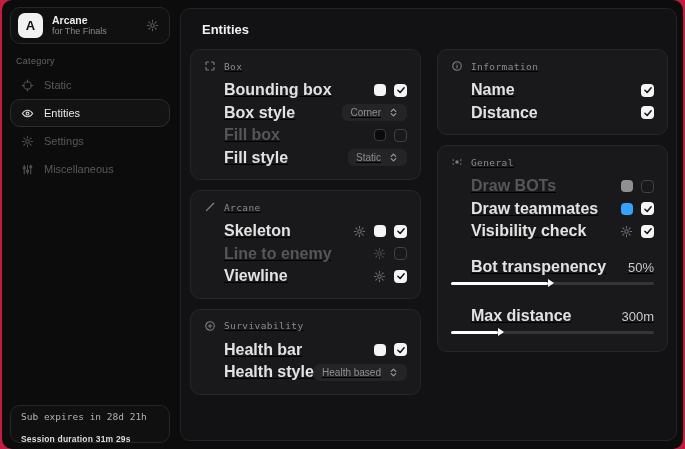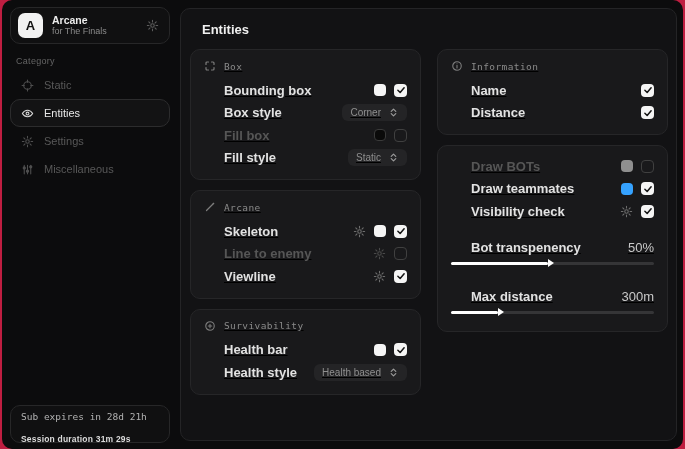--- a/index.html
+++ b/index.html
@@ -65,21 +65,21 @@
     background:#19191b; border:1px solid #262628; border-radius:10px;
     padding:10px 13px 11px 13px;
   }
   .card-head {
     display:flex; align-items:center; gap:8px; margin-bottom:8px;
     color:#8a8a8a; font-family:"DejaVu Sans Mono",monospace; font-size:9.5px; letter-spacing:.4px;
   }
   .card-head .hicon { display:flex; color:#7d7d7d; }
   .rows { display:flex; flex-direction:column; gap:2px; }
   .row { display:flex; align-items:center; justify-content:space-between; height:20.5px; }
-  .row-label { font-size:13px; font-weight:600; color:#e2e2e2;padding-left:20px; }
+  .row-label { font-size:16px; font-weight:600; color:#e2e2e2;padding-left:20px; }
   .row.disabled .row-label { color:#565656; }
   .controls { display:flex; align-items:center; gap:8px; }
   .gear-btn { display:flex; color:#6e6e6e; cursor:pointer; }
   .row.disabled .gear-btn { color:#4b4b4b; }
   .swatch { width:12px; height:12px; border-radius:4px; cursor:pointer; }
   .swatch.dark { border:1px solid #3a3a3a; }
   .checkbox {
     width:13px; height:13px; border-radius:4px; cursor:pointer;
     display:flex; align-items:center; justify-content:center;
   }
@@ -362,20 +362,32 @@
                     <svg width="10" height="10" viewBox="0 0 24 24" fill="none" stroke="#151515" stroke-width="3.6" stroke-linecap="round" stroke-linejoin="round">
                       <path d="M4.5 12.5 10 18 19.5 6.5"></path>
                     </svg>
                   </span>
               </span>
             </div>
           </div>
         </div>
 
         <div class="card">
+          <div class="card-head">
+            <span class="hicon">
+                <svg width="12" height="12" viewBox="0 0 24 24" fill="currentColor" stroke="none">
+                  <rect x="9" y="9" width="6" height="6" rx="1"></rect>
+                  <circle cx="4.5" cy="8" r="1.6"></circle>
+                  <circle cx="4.5" cy="16" r="1.6"></circle>
+                  <circle cx="19.5" cy="8" r="1.6"></circle>
+                  <circle cx="19.5" cy="16" r="1.6"></circle>
+                </svg>
+              </span>
+            <span>General</span>
+          </div>
           <div class="rows">
             <div class="row disabled">
               <span class="row-label">Draw BOTs</span>
               <span class="controls">
                 <span class="swatch" style="background: rgb(143, 143, 143);"></span>
                 <span class="checkbox unchecked"></span>
               </span>
             </div>
             <div class="row">
               <span class="row-label">Draw teammates</span>

